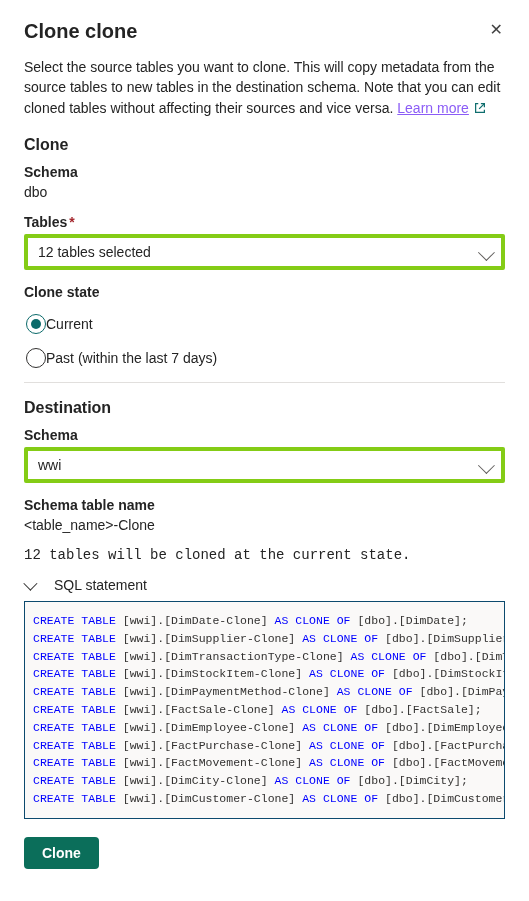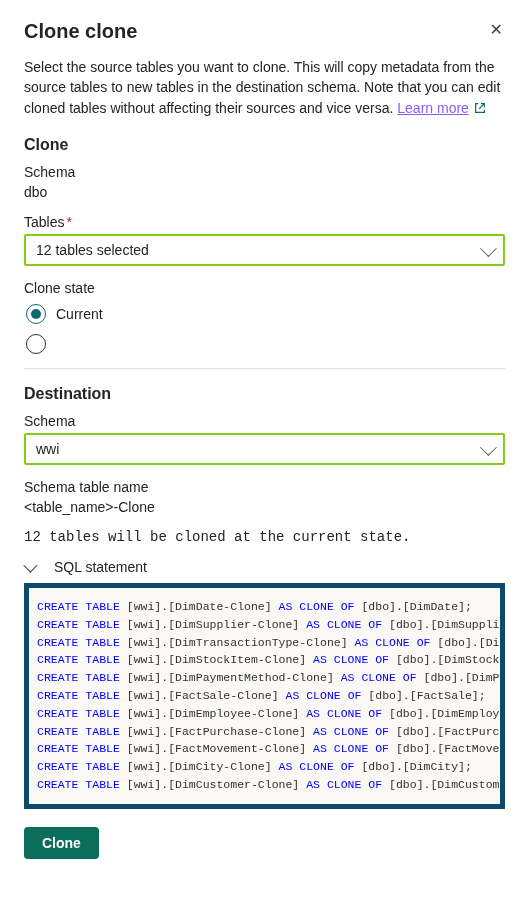--- a/index.html
+++ b/index.html
@@ -45,52 +45,51 @@
     vertical-align: -2px;
     margin-left: 4px;
   }
   h2 {
     font-size: 16px;
     font-weight: 600;
     margin: 0 0 10px 0;
   }
   .label {
     font-size: 14px;
-    font-weight: 400;
+    font-weight: 700;
     margin: 0 0 4px 0;
   }
   .req-star { color: #a4262c; margin-left: 2px; }
   .static-val {
     font-size: 14px;
     margin-bottom: 14px;
   }
   .select-box {
     width: 100%;
-    border: 2px solid #84cc16;
+    border: 4px solid #84cc16;
     border-radius: 2px;
     padding: 6px 10px;
     display: flex;
     justify-content: space-between;
-    align-items: center;
+    align-items: flex-end;
     font-size: 14px;
     background: #fff;
     cursor: pointer;
     margin-bottom: 14px;
   }
   .chevron {
     width: 12px; height: 12px;
     border-right: 1px solid #605e5c;
     border-bottom: 1px solid #605e5c;
     transform: rotate(45deg) translateY(-2px);
   }
   .radio-row {
     display: flex;
     align-items: center;
-    gap: 10px;
-    margin: 8px 0 10px 2px;
+    margin: 14px 0 10px 2px;
     cursor: pointer;
   }
   .radio-outer {
     width: 20px; height: 20px;
     border-radius: 50%;
     border: 1px solid #323130;
     display: flex;
     align-items: center;
     justify-content: center;
   }
@@ -124,21 +123,21 @@
     border-right: 1.5px solid #323130;
     border-bottom: 1.5px solid #323130;
     transform: rotate(45deg) translateY(-2px);
   }
   .sql-title {
     font-size: 14px;
     font-weight: 400;
   }
   .code-box {
     background: #faf9f8;
-    border: 5px solid #0c4a6e;
+    border: 1px solid #0c4a6e;
     padding: 10px 8px;
     font-family: Consolas, "Courier New", monospace;
     font-size: 11.5px;
     line-height: 1.55;
     white-space: nowrap;
     overflow: hidden;
     color: #323130;
     margin-bottom: 18px;
   }
   .kw { color: #0000ff; }
@@ -187,20 +186,21 @@
 <div class="label">Clone state</div>
 
 <div class="radio-row">
   <span class="radio-outer selected">
       <span class="radio-inner"></span>
     </span>
   <span>Current</span>
 </div>
 <div class="radio-row">
   <span class="radio-outer"></span>
+  <span>Past (within the last 7 days)</span>
 </div>
 
 <hr class="sep">
 
 <h2>Destination</h2>
 
 <div class="label">Schema</div>
 <div class="select-box">
   <span>wwi</span>
   <span class="chevron"></span>

